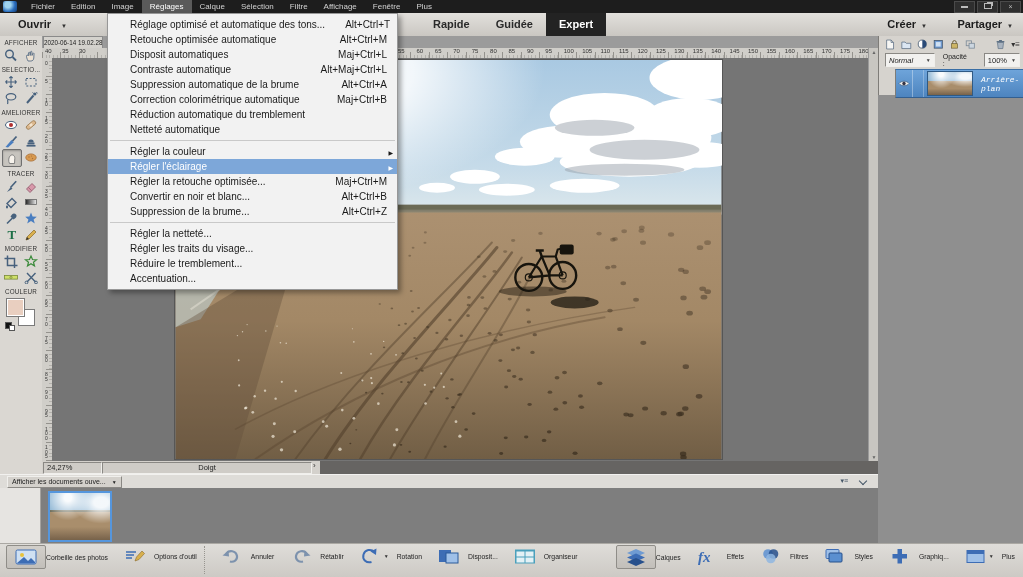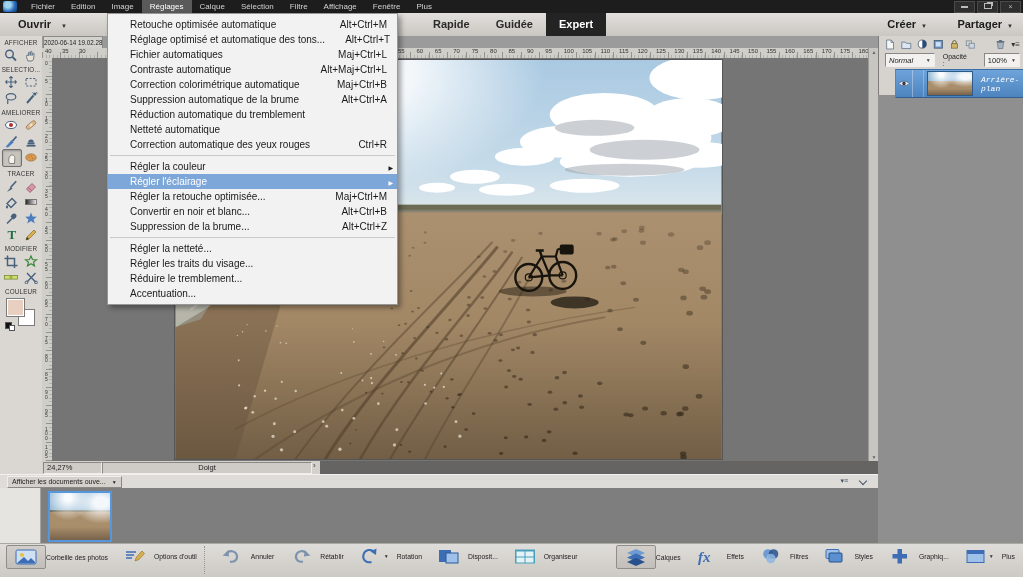--- a/index.html
+++ b/index.html
@@ -884,52 +884,48 @@
         <svg width="10" height="11" viewBox="0 0 10 11">
             <rect x="1.5" y="4.5" width="7" height="5.5" fill="#e8e3d2" stroke="#2f5a85" stroke-width="0.8"></rect>
             <path d="M3,4.5 V3 a2,2 0 0 1 4,0 V4.5" fill="none" stroke="#2f5a85" stroke-width="1.1"></path>
           </svg>
       </span>
     </div>
   </div>
 
   <div id="mainmenu" class="popup abs">
       <div class="menu-item">
+        <span>Réglage optimisé et automatique des tons...</span>
+        <span class="sc">Alt+Ctrl+T</span>
+      </div>
+      <div class="menu-item">
         <span>Retouche optimisée automatique</span>
         <span class="sc">Alt+Ctrl+M</span>
       </div>
       <div class="menu-item">
-        <span>Réglage optimisé et automatique des tons...</span>
-        <span class="sc">Alt+Ctrl+T</span>
-      </div>
-      <div class="menu-item">
-        <span>Fichier automatiques</span>
+        <span>Disposit automatiques</span>
         <span class="sc">Maj+Ctrl+L</span>
       </div>
       <div class="menu-item">
         <span>Contraste automatique</span>
         <span class="sc">Alt+Maj+Ctrl+L</span>
       </div>
       <div class="menu-item">
+        <span>Suppression automatique de la brume</span>
+        <span class="sc">Alt+Ctrl+A</span>
+      </div>
+      <div class="menu-item">
         <span>Correction colorimétrique automatique</span>
         <span class="sc">Maj+Ctrl+B</span>
       </div>
       <div class="menu-item">
-        <span>Suppression automatique de la brume</span>
-        <span class="sc">Alt+Ctrl+A</span>
-      </div>
-      <div class="menu-item">
         <span>Réduction automatique du tremblement</span>
       </div>
       <div class="menu-item">
         <span>Netteté automatique</span>
-      </div>
-      <div class="menu-item">
-        <span>Correction automatique des yeux rouges</span>
-        <span class="sc">Ctrl+R</span>
       </div>
       <div class="menu-sep"></div>
       <div class="menu-item">
         <span>Régler la couleur</span>
         <span class="arrow">▶</span>
       </div>
       <div class="menu-item hl">
         <span>Régler l'éclairage</span>
         <span class="arrow">▶</span>
       </div>

